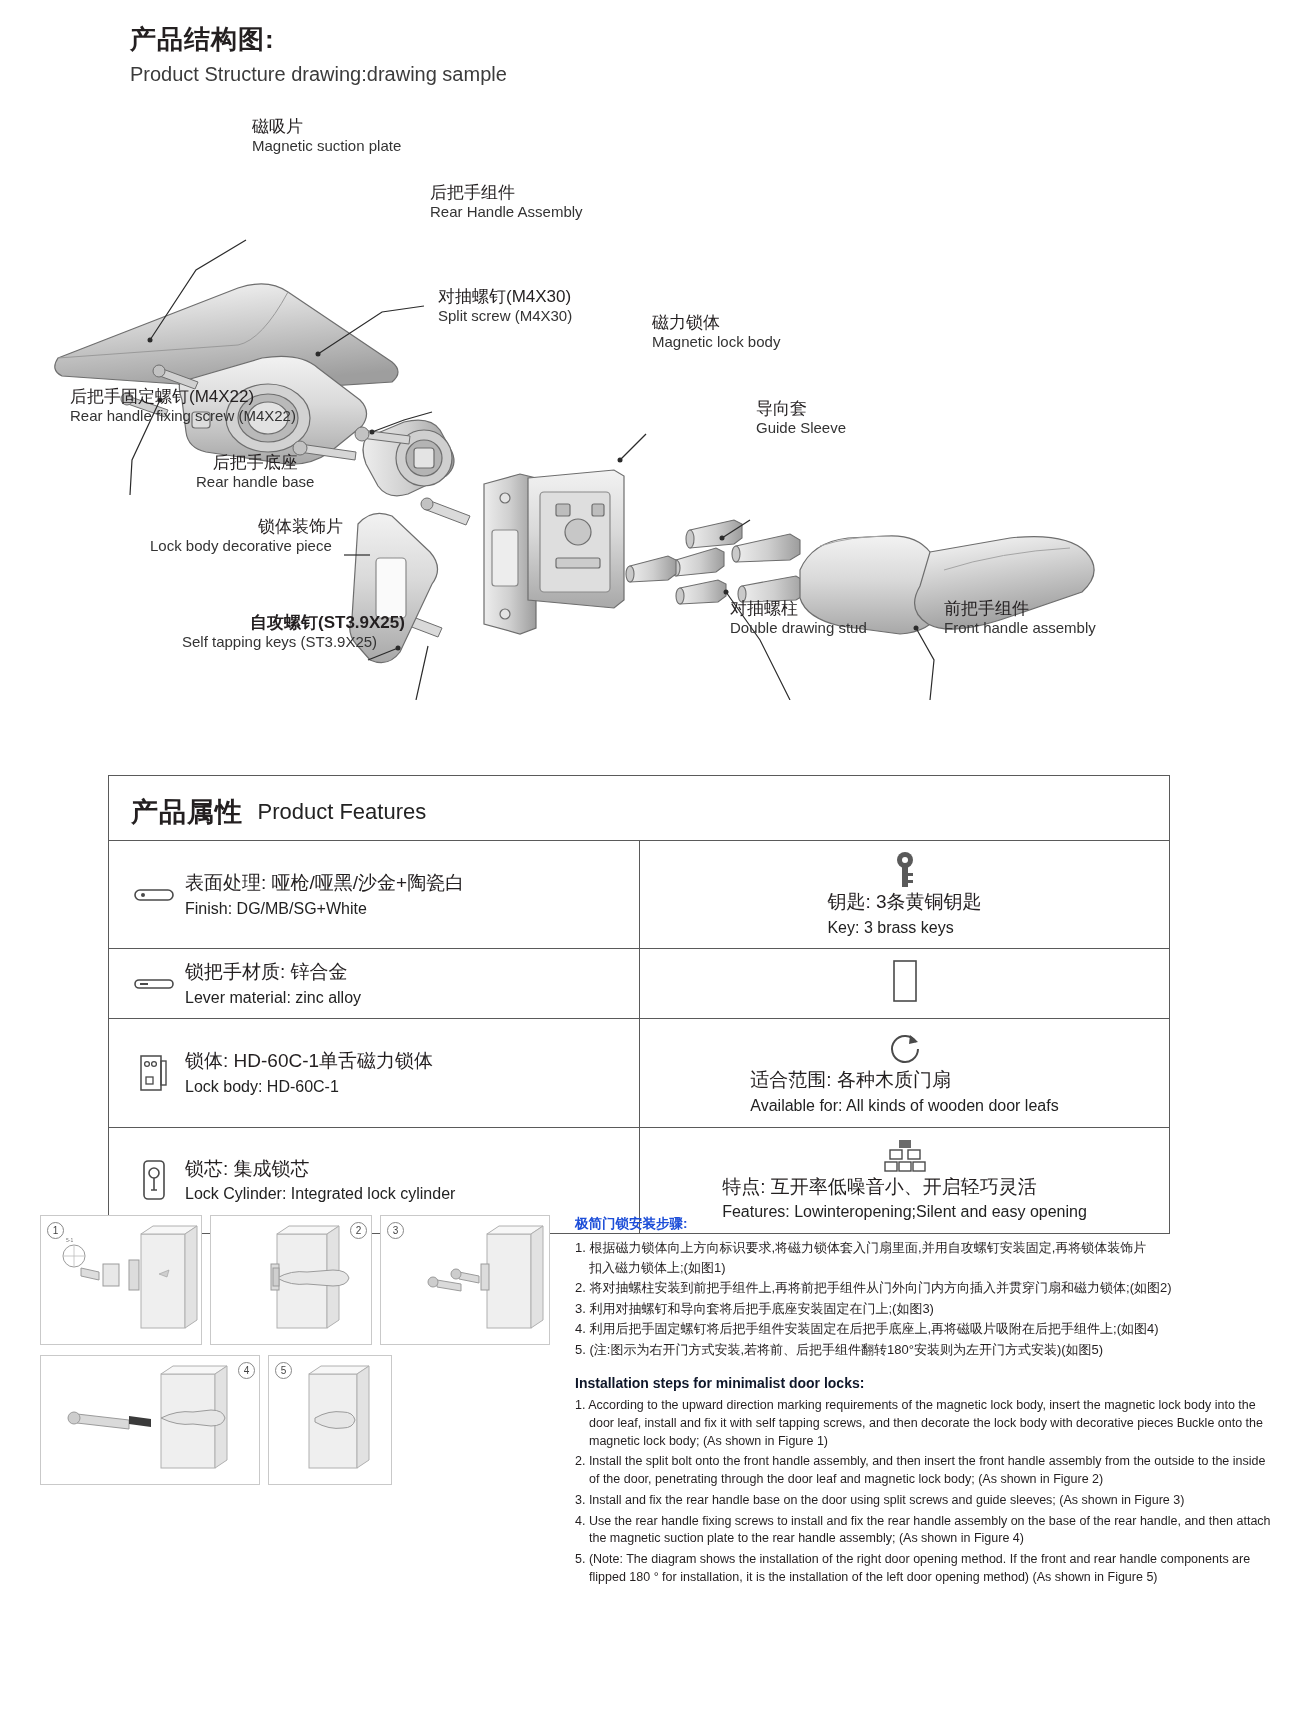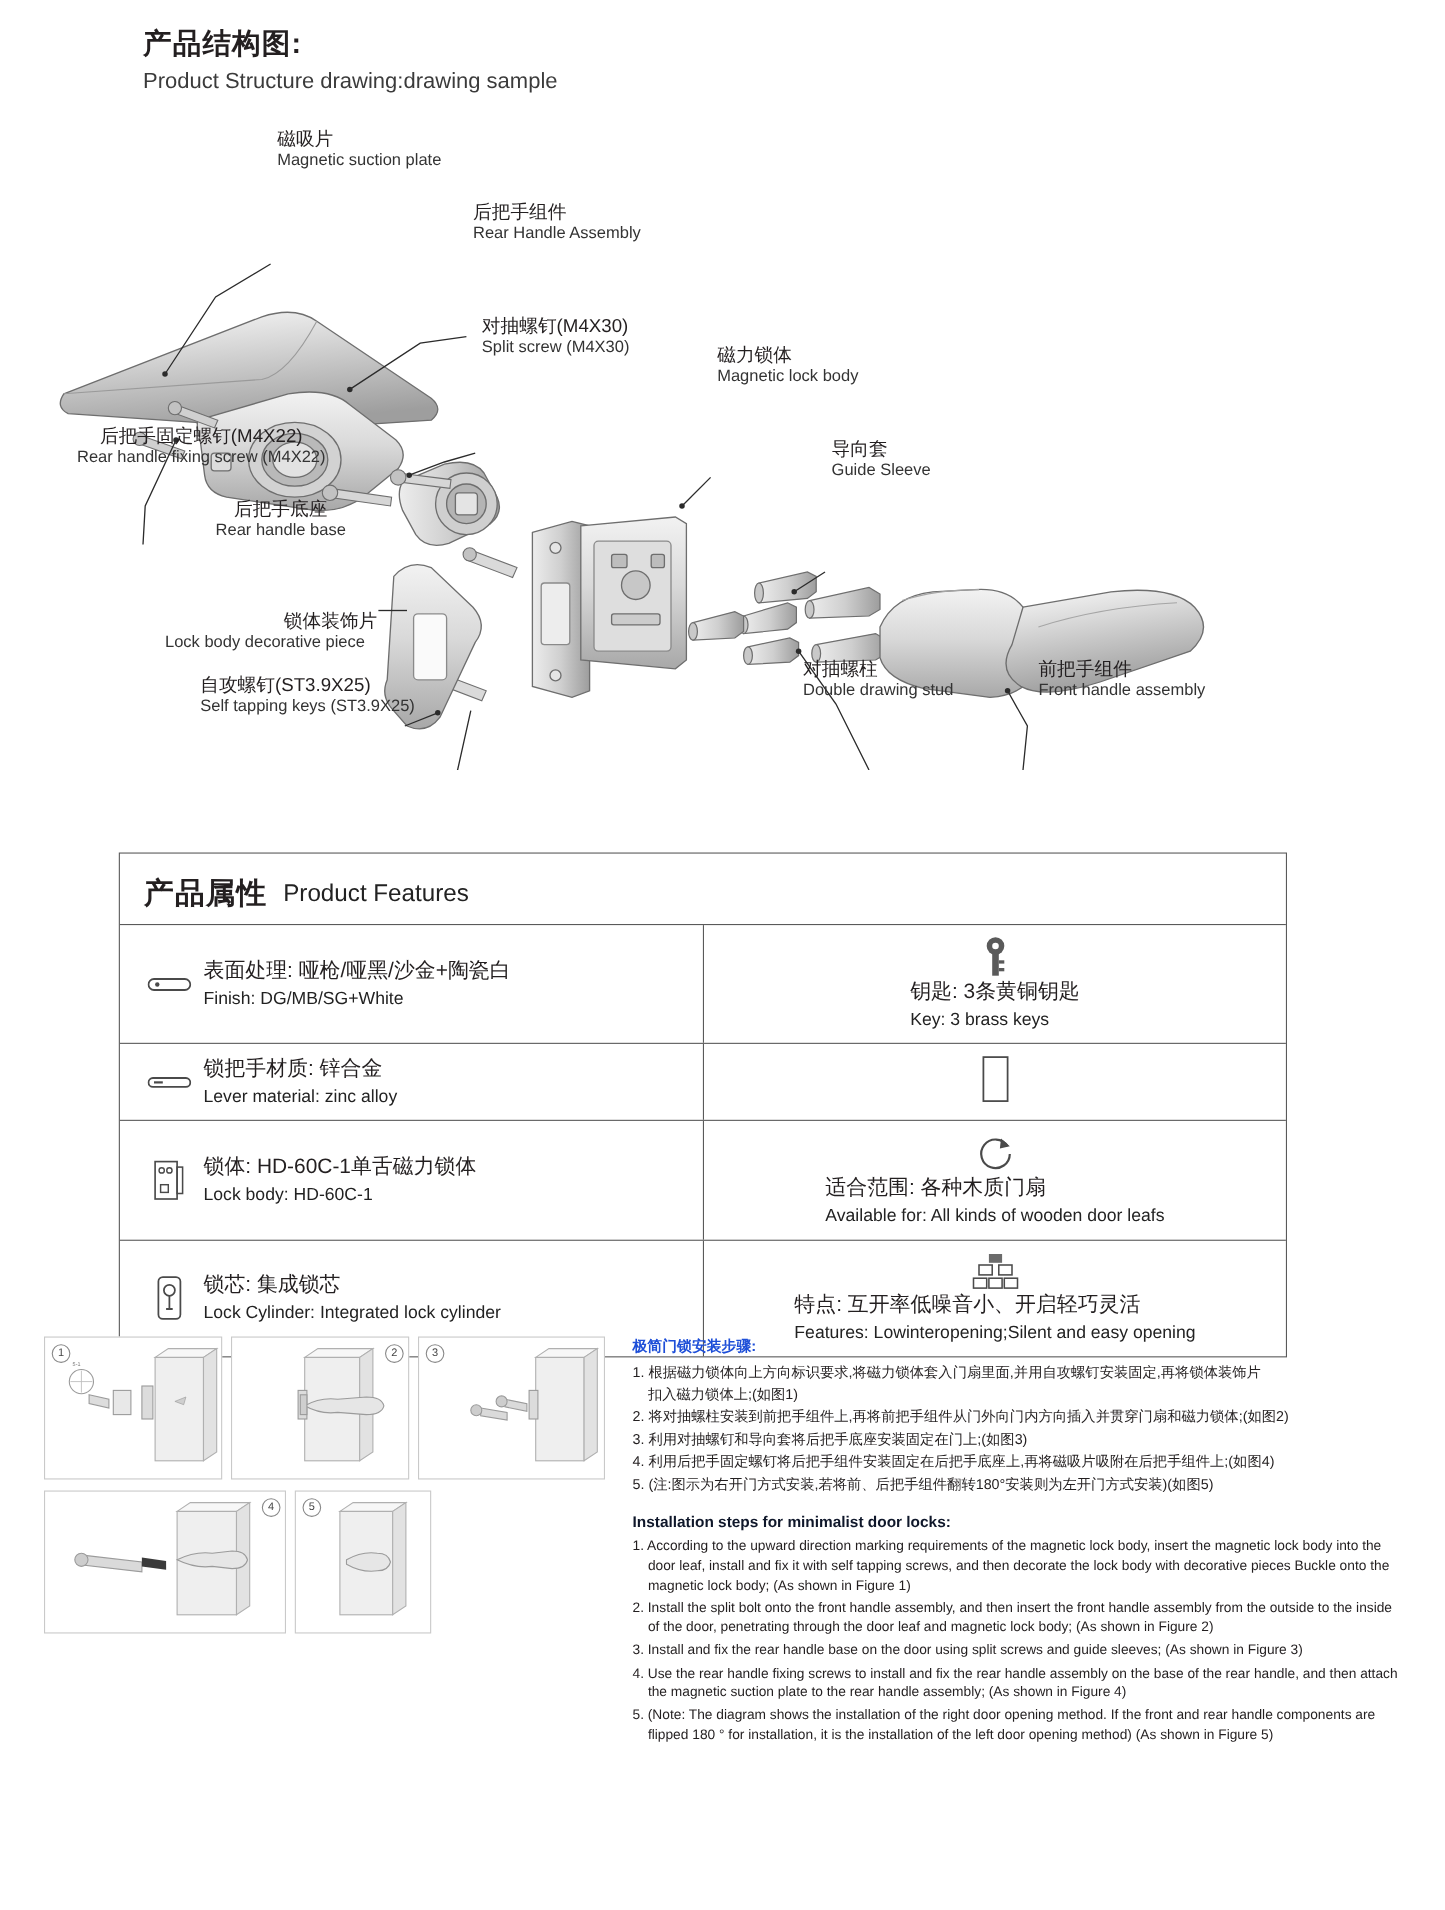--- a/index.html
+++ b/index.html
@@ -214,37 +214,37 @@
     <div class="lbl" style="left:652px; top:212px;">
       <div class="cn">磁力锁体</div>
       <div class="en">Magnetic lock body</div>
     </div>
 
     <div class="lbl" style="left:756px; top:298px;">
       <div class="cn">导向套</div>
       <div class="en">Guide Sleeve</div>
     </div>
 
-    <div class="lbl" style="left:70px; top:286px;text-align:center;">
+    <div class="lbl" style="left:70px; top:286px;">
       <div class="cn">后把手固定螺钉(M4X22)</div>
       <div class="en">Rear handle fixing screw (M4X22)</div>
     </div>
 
     <div class="lbl" style="left:196px; top:352px; text-align:center;">
       <div class="cn">后把手底座</div>
       <div class="en">Rear handle base</div>
     </div>
 
-    <div class="lbl" style="left:150px; top:454px;">
+    <div class="lbl" style="left:150px; top:416px;">
       <div class="cn" style="margin-left:108px;">锁体装饰片</div>
       <div class="en">Lock body decorative piece</div>
     </div>
 
     <div class="lbl" style="left:182px; top:512px;">
-      <div class="cn" style="">自攻螺钉(ST3.9X25)</div>
+      <div class="cn" style="margin-left:68px;font-weight:bold;">自攻螺钉(ST3.9X25)</div>
       <div class="en">Self tapping keys (ST3.9X25)</div>
     </div>
 
     <div class="lbl" style="left:730px; top:498px;">
       <div class="cn">对抽螺柱</div>
       <div class="en">Double drawing stud</div>
     </div>
 
     <div class="lbl" style="left:944px; top:498px;">
       <div class="cn">前把手组件</div>

